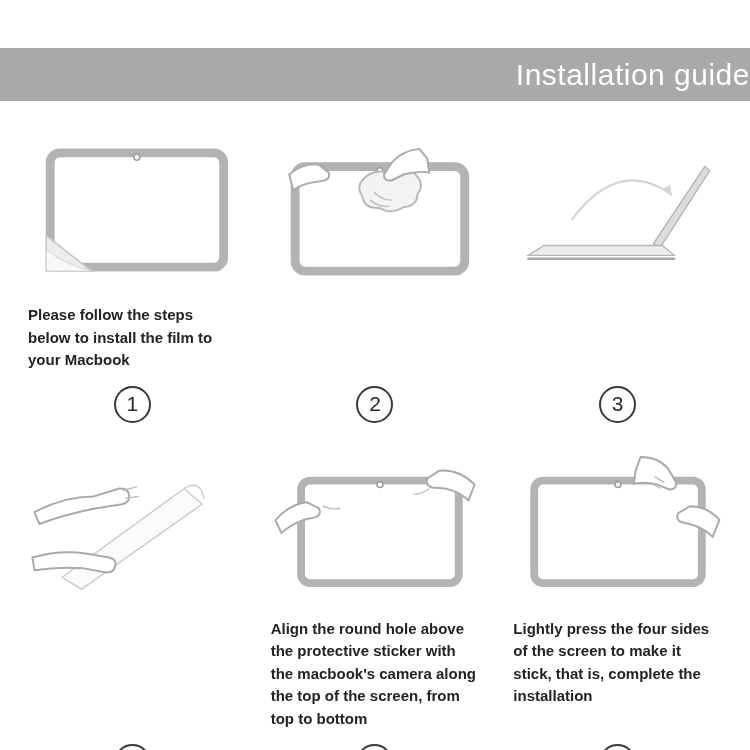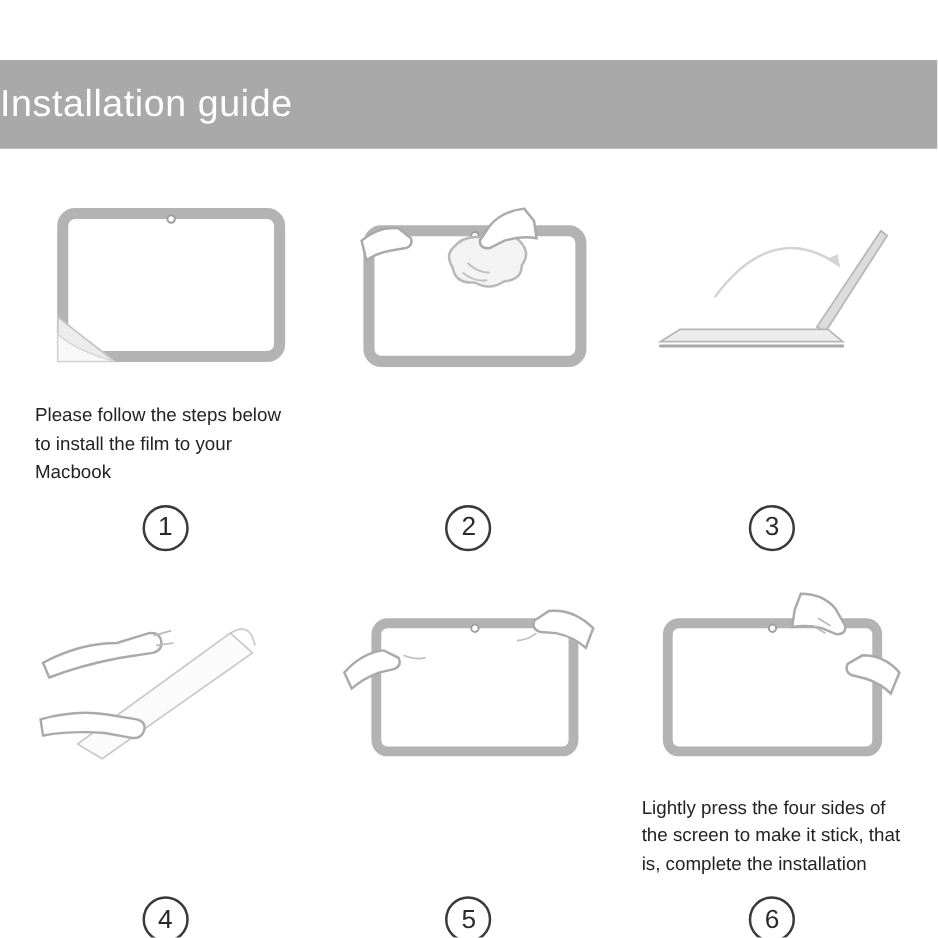--- a/index.html
+++ b/index.html
@@ -5,23 +5,23 @@
   html,body { margin:0; padding:0; }
   body {
     width:750px; height:750px;
     background:#ffffff;
     font-family:"Liberation Sans", sans-serif;
     color:#232323;
     overflow:hidden;
   }
   .banner {
     margin-top:48px;
-    height:71px;
+    height:53px;
     background:#a9a9a9;
-    display:flex; align-items:center; justify-content:flex-start;
+    display:flex; align-items:center; justify-content:flex-end;
   }
   .banner-title {
     color:#ffffff;
     font-size:30px;
     font-weight:400;
     letter-spacing:0.5px;
   }
   .steps {
     display:grid;
     grid-template-columns:1fr 1fr 1fr;
@@ -39,20 +39,21 @@
     height:138px;
     display:flex; align-items:center; justify-content:center;
     margin-bottom:10px;
   }
   .illus svg { display:block; }
   .desc {
     font-size:15px;
     line-height:1.5;
     color:#232323;
     padding:0 4px;
+    font-weight:bold;
   }
   .badge {
     margin:16px auto 14px;
     margin-top:auto;
     width:33px; height:33px;
     border:2px solid #3a3a3a;
     border-radius:50%;
     display:flex; align-items:center; justify-content:center;
     font-size:21px;
     color:#2a2a2a;
@@ -125,20 +126,21 @@
   <section class="step">
     <div class="illus">
       <svg width="210" height="138" viewBox="0 0 210 140" aria-hidden="true">
         <rect x="30" y="26" width="160" height="104" rx="9" fill="#ffffff" stroke="#b3b3b3" stroke-width="8"></rect>
         <circle cx="110" cy="30" r="3" fill="#ffffff" stroke="#9e9e9e" stroke-width="1.6"></circle>
         <path d="M4,66 q14,-16 32,-18 l12,6 q3,6 -3,9 l-13,3 q-13,5 -22,13 z" fill="#ffffff" stroke="#aaaaaa" stroke-width="2"></path>
         <path d="M206,30 q-16,-16 -36,-14 l-12,8 q-2,7 5,9 l13,1 q14,3 24,12 z" fill="#ffffff" stroke="#aaaaaa" stroke-width="2"></path>
         <path d="M52,52 q10,4 18,2 M160,34 q-8,6 -16,6" fill="none" stroke="#bdbdbd" stroke-width="1.4"></path>
       </svg>
     </div>
+    <p class="desc">Align the round hole above the protective sticker with the macbook's camera along the top of the screen, from top to bottom</p>
     <div class="badge">5</div>
   </section>
 
   <section class="step">
     <div class="illus">
       <svg width="210" height="138" viewBox="0 0 210 140" aria-hidden="true">
         <rect x="20" y="26" width="170" height="104" rx="9" fill="#ffffff" stroke="#b3b3b3" stroke-width="8"></rect>
         <circle cx="105" cy="30" r="3" fill="#ffffff" stroke="#9e9e9e" stroke-width="1.6"></circle>
         <path d="M128,2 q18,0 28,12 l8,14 q1,7 -7,7 l-12,-5 q-12,-3 -24,-1 l2,-14 z" fill="#ffffff" stroke="#aaaaaa" stroke-width="2"></path>
         <path d="M208,66 q-12,-14 -30,-14 l-12,7 q-3,6 3,9 l12,3 q12,4 20,12 z" fill="#ffffff" stroke="#aaaaaa" stroke-width="2"></path>

